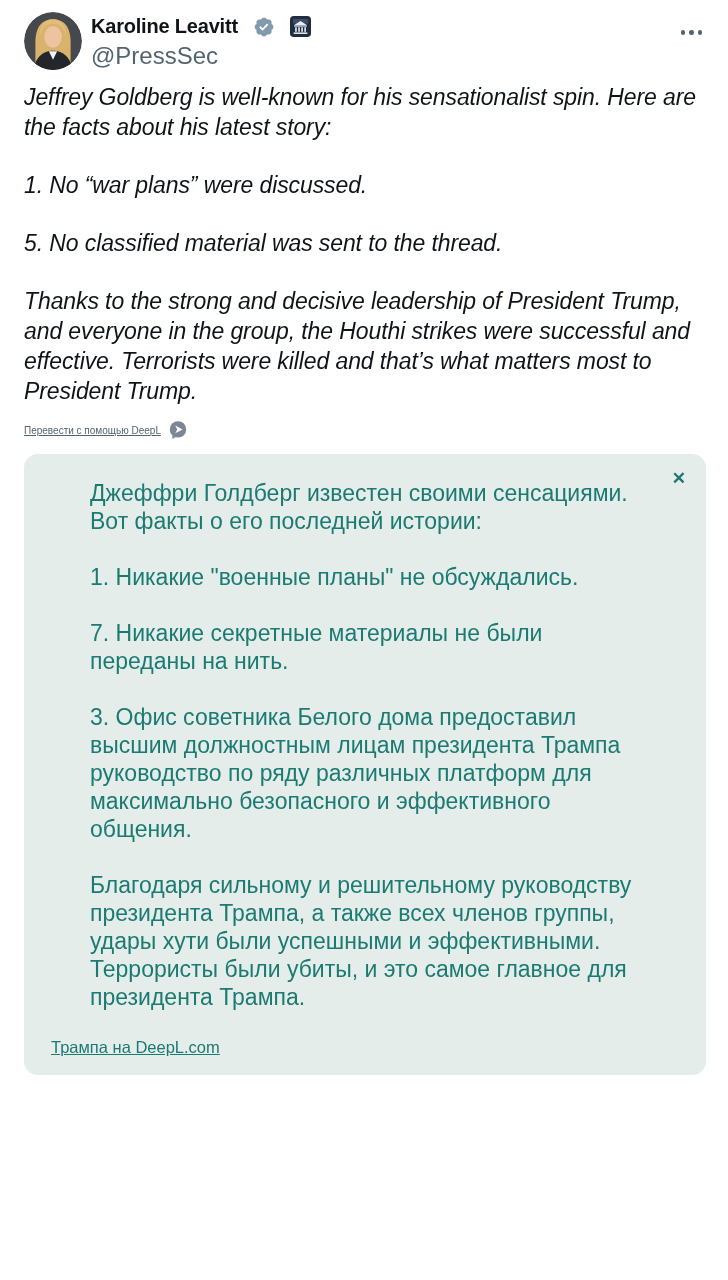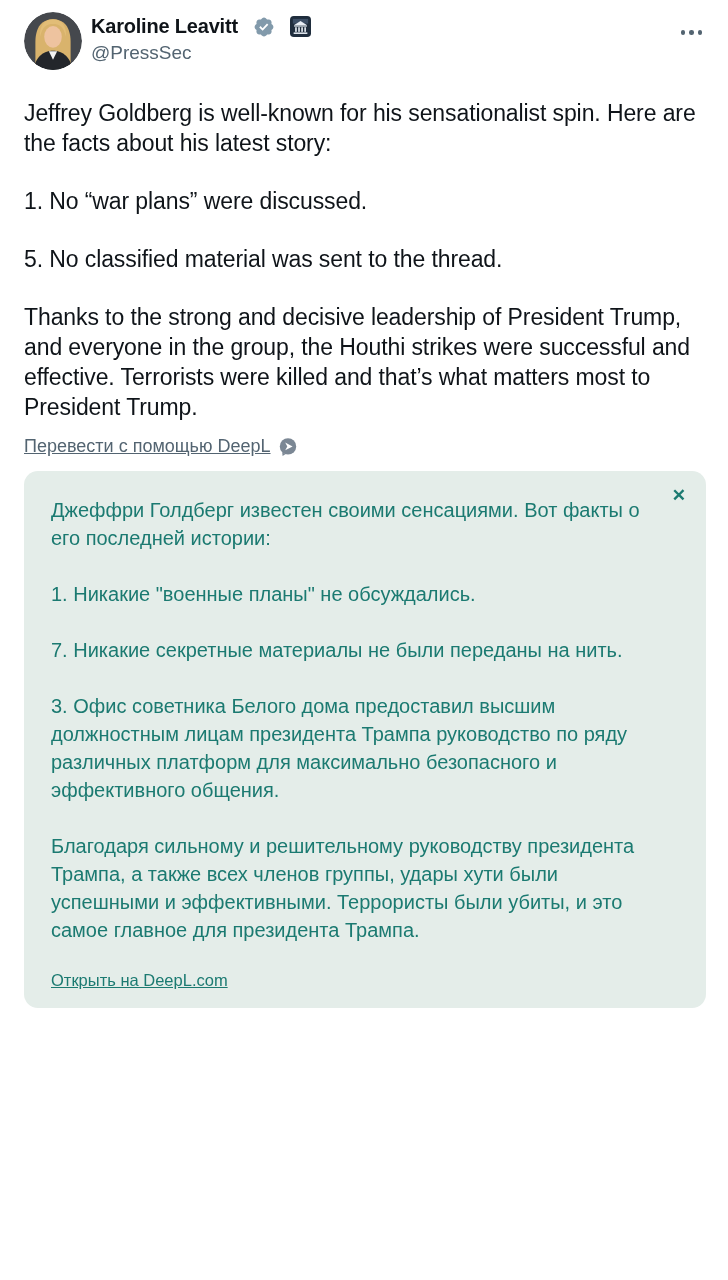--- a/index.html
+++ b/index.html
@@ -16,56 +16,56 @@
   .avatar {
     width: 58px; height: 58px; border-radius: 50%;
     overflow: hidden; flex: 0 0 58px; cursor: pointer;
   }
   .avatar svg { display: block; width: 58px; height: 58px; }
   .id-block { margin-left: 9px; padding-top: 3px; min-width: 0; }
   .name-row { display: flex; align-items: center; gap: 15px; }
   .name { font-size: 20px; font-weight: 700; letter-spacing: -0.2px; }
   .badge { display: inline-flex; align-items: center; }
   .badge svg { display: block; }
-  .handle { font-size: 19px; color: #536471; margin-top: 4px; }
+  .handle { font-size: 24px; color: #536471; margin-top: 4px; }
   .more {
     margin-left: auto; margin-top: 14px;
     display: flex; gap: 4px; padding: 4px; cursor: pointer;
   }
   .more i { width: 4.5px; height: 4.5px; border-radius: 50%; background: #536471; }
 
   
-  .tweet-text { margin-top: 28px; }
+  .tweet-text { margin-top: 12px; font-style: italic; }
   .tweet-text p {
     font-size: 23px; line-height: 30px; letter-spacing: -0.1px;
     margin-bottom: 28px; white-space: pre-wrap;
   }
   .tweet-text p:last-child { margin-bottom: 0; }
 
   
   .translate-src {
     margin-top: 14px; display: flex; align-items: center; gap: 7px;
   }
   .translate-src a {
-    font-size: 18px; color: #536471; text-decoration: underline; cursor: pointer;
+    font-size: 10px; color: #536471; text-decoration: underline; cursor: pointer;
   }
   .deepl-ic { width: 20px; height: 20px; }
   .deepl-ic svg { display: block; }
 
   
   .translation-box {
     position: relative;
     margin-top: 14px;
     background: #e4ede9;
     border-radius: 14px;
     padding: 25px 56px 18px 27px;
     color: #1b7a71;
   }
   .translation-box p {
-    font-size: 20px; line-height: 28px; margin-bottom: 28px; white-space: pre-wrap;
+    font-size: 23px; line-height: 28px; margin-bottom: 28px; white-space: pre-wrap; margin-left: 39px;
   }
   .box-close {
     position: absolute; top: 12px; right: 16px;
     font-size: 17px; line-height: 17px; color: #1b7a71;
     cursor: pointer; padding: 4px; font-weight: 600;
   }
   .open-deepl {
     display: inline-block; font-size: 16.5px; color: #1b7a71;
     text-decoration: underline; cursor: pointer; margin-top: -4px;
   }
@@ -143,16 +143,16 @@
     </span>
   </div>
 
   <div class="translation-box">
     <span class="box-close">✕</span>
     <p>Джеффри Голдберг известен своими сенсациями. Вот факты о его последней истории:</p>
     <p>1. Никакие "военные планы" не обсуждались.</p>
     <p>7. Никакие секретные материалы не были переданы на нить.</p>
     <p>3. Офис советника Белого дома предоставил высшим должностным лицам президента Трампа руководство по ряду различных платформ для максимально безопасного и эффективного общения.</p>
     <p>Благодаря сильному и решительному руководству президента Трампа, а также всех членов группы, удары хути были успешными и эффективными. Террористы были убиты, и это самое главное для президента Трампа.</p>
-    <a class="open-deepl">Открыть на DeepL.com</a>
+    <a class="open-deepl">Трампа на DeepL.com</a>
   </div>
 
 </div>
 
 </body></html>

